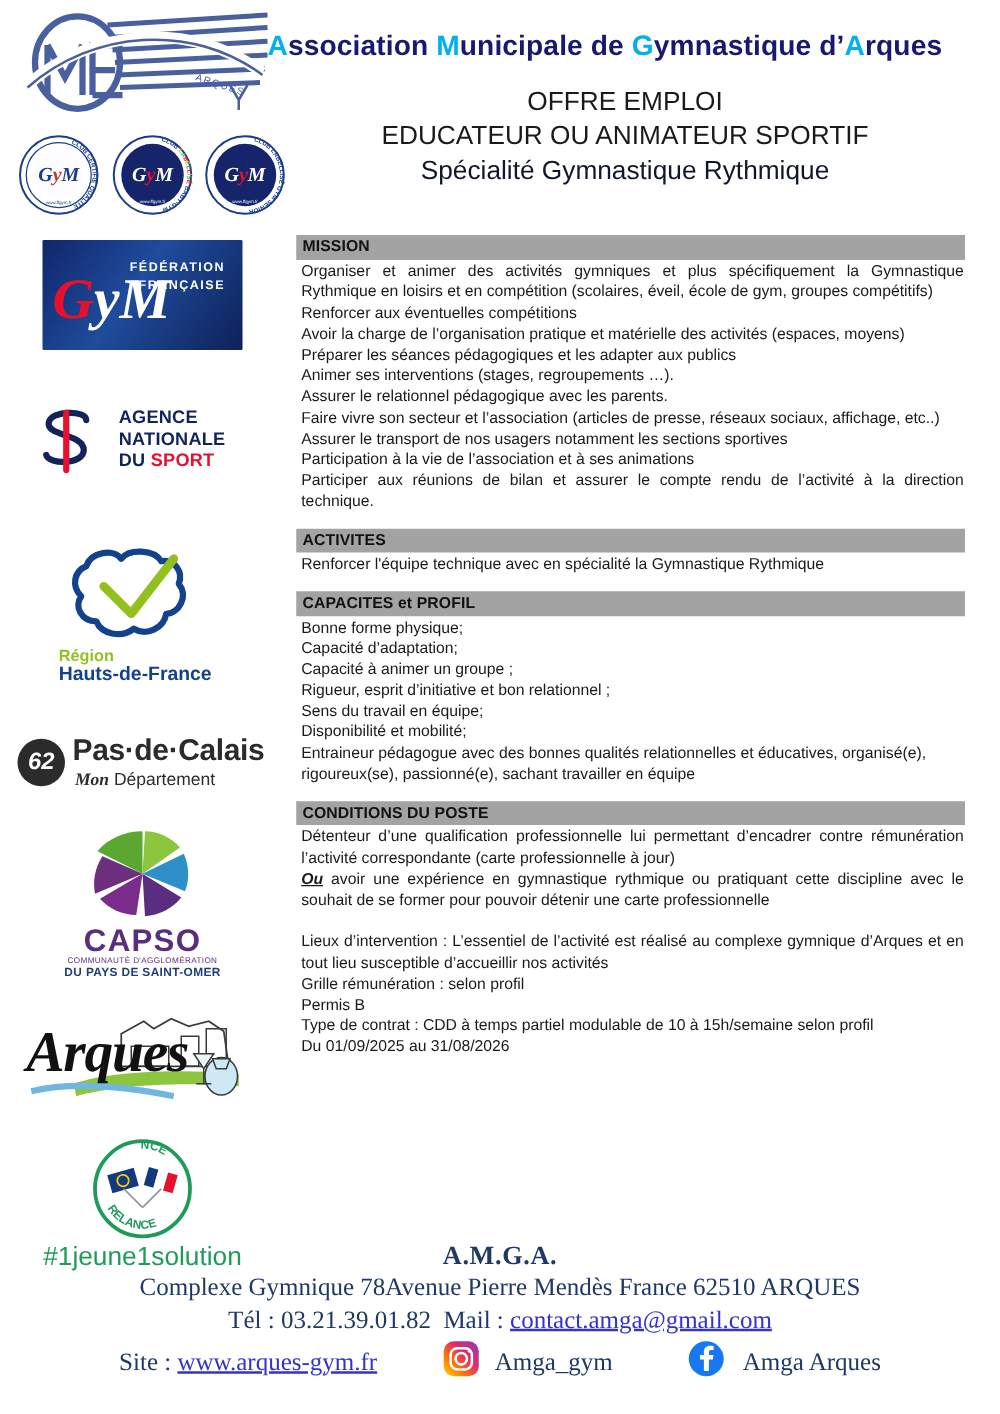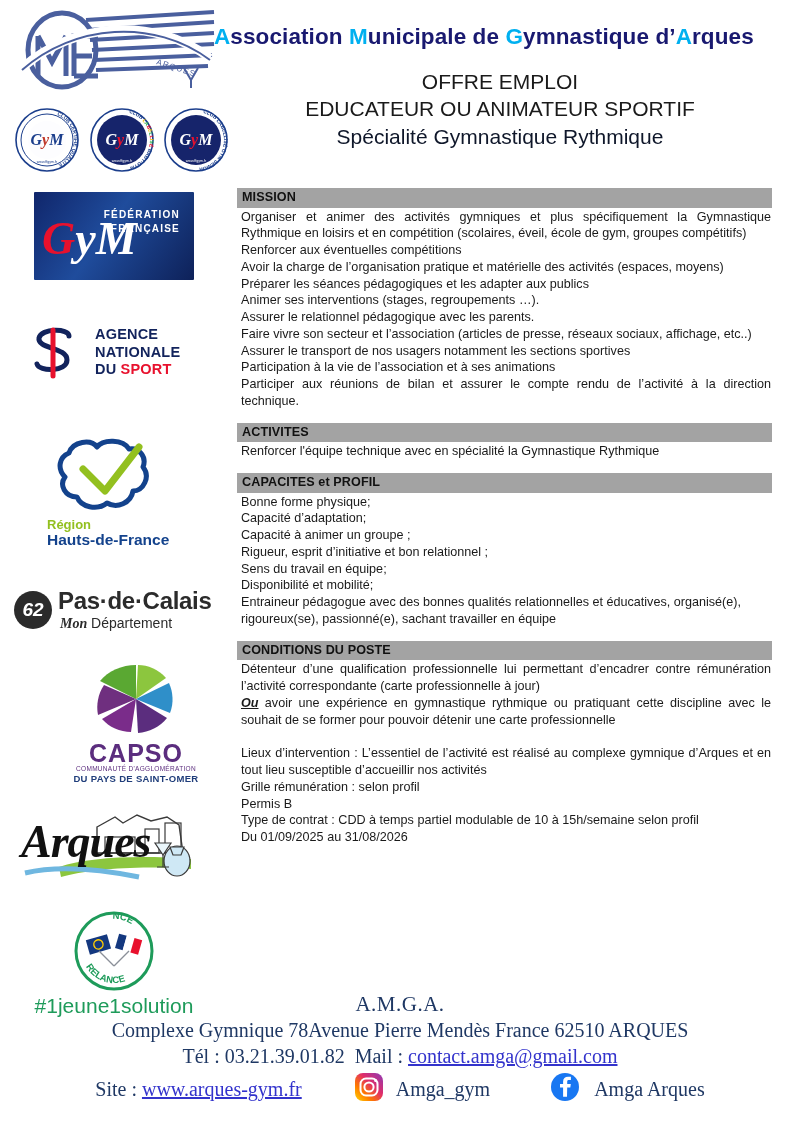--- a/index.html
+++ b/index.html
@@ -101,21 +101,21 @@
   .sec-body p{margin:0;}
   .sec{margin-bottom:0;}
   .gap{height:13px;}
   .gap-lg{height:17px;}
   .u-ou{font-weight:bold;font-style:italic;text-decoration:underline;}
   .no-just{text-align:left;}
 
   
   .footer{position:absolute;left:0;top:992px;width:800px;height:139px;
           font-family:"Liberation Serif",serif;color:#1f3864;text-align:center;}
-  .f-amga{font-size:21px;font-weight:normal;letter-spacing:.5px;}
+  .f-amga{font-size:21px;font-weight:bold;letter-spacing:.5px;}
   .f-addr{font-size:20px;margin-top:2px;}
   .f-tel{font-size:20px;margin-top:3px;}
   .f-link{color:#3333cc;text-decoration:underline;}
   .f-row{margin-top:4px;display:flex;align-items:center;justify-content:center;gap:0px;font-size:20px;}
   .f-site{margin-right:52px;}
   .f-ig-label{margin-left:12px;margin-right:60px;}
   .f-fb-label{margin-left:14px;}
   .ico{display:inline-block;vertical-align:middle;}
 </style>
 </head>
@@ -246,21 +246,21 @@
     </div>
 
     <div class="logo-slot" style="top:405px;height:56px;">
       <div class="pdc">
         <div class="pdc-num">62</div>
         <div class="pdc-t1">Pas·de·Calais</div>
         <div class="pdc-t2"><i>Mon</i><span> Département</span></div>
       </div>
     </div>
 
-    <div class="logo-slot" style="top:478px;height:126px;padding-left:22px;">
+    <div class="logo-slot" style="top:478px;height:126px;">
       <div class="capso">
         <svg width="108" height="74" viewBox="0 0 108 74" style="position:absolute;left:18px;top:0;">
           <path d="M54 38 L54 4 C40 4 26 10 18 20 Z" fill="#5aa832"></path>
           <path d="M54 38 L22 24 C16 33 14 44 16 54 Z" fill="#6f2f7f"></path>
           <path d="M54 38 L20 58 C27 66 38 71 49 71 Z" fill="#7a2c8a"></path>
           <path d="M54 38 L56 72 C67 71 78 66 85 57 Z" fill="#5b2d7e"></path>
           <path d="M54 38 L88 52 C92 42 91 31 87 22 Z" fill="#2f8fc9"></path>
           <path d="M54 38 L84 17 C76 8 66 4 56 4 Z" fill="#8cc63e"></path>
         </svg>
         <div class="capso-name">CAPSO</div>

